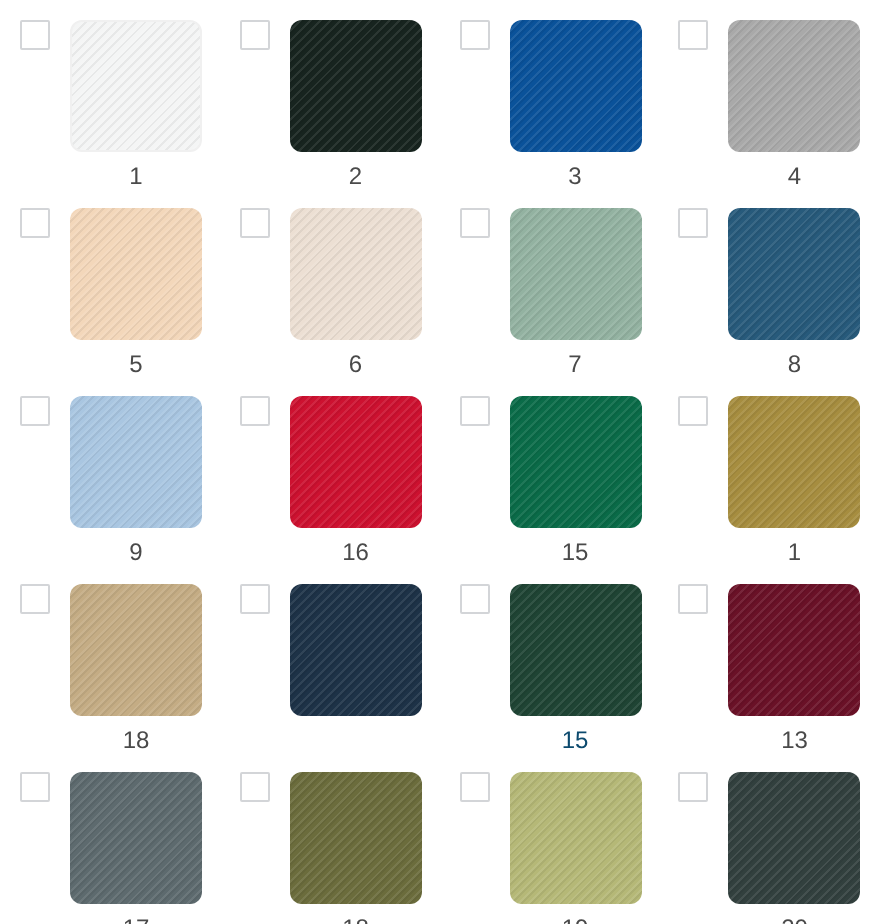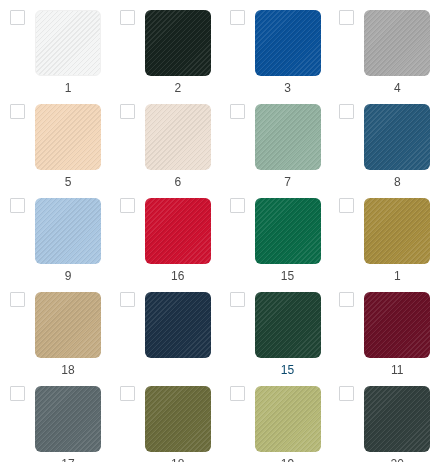--- a/index.html
+++ b/index.html
@@ -165,21 +165,21 @@
       <div class="swatch-tile" style="background-color: rgb(29, 50, 71);"></div>
     </div>
     <div class="swatch-cell">
       <div class="swatch-checkbox" style="border-color: rgb(211, 213, 216);"></div>
       <div class="swatch-tile" style="background-color: rgb(31, 68, 52);"></div>
       <div class="swatch-label" style="color: #0c4a6e;">15</div>
     </div>
     <div class="swatch-cell">
       <div class="swatch-checkbox" style="border-color: rgb(211, 213, 216);"></div>
       <div class="swatch-tile" style="background-color: rgb(106, 17, 39);"></div>
-      <div class="swatch-label" style="color: rgb(74, 74, 74);">11</div>
+      <div class="swatch-label" style="color: rgb(74, 74, 74);">13</div>
     </div>
     <div class="swatch-cell">
       <div class="swatch-checkbox" style="border-color: rgb(211, 213, 216);"></div>
       <div class="swatch-tile" style="background-color: rgb(93, 106, 110);"></div>
       <div class="swatch-label" style="color: rgb(74, 74, 74);">17</div>
     </div>
     <div class="swatch-cell">
       <div class="swatch-checkbox" style="border-color: rgb(211, 213, 216);"></div>
       <div class="swatch-tile" style="background-color: rgb(107, 108, 60);"></div>
       <div class="swatch-label" style="color: rgb(74, 74, 74);">18</div>

